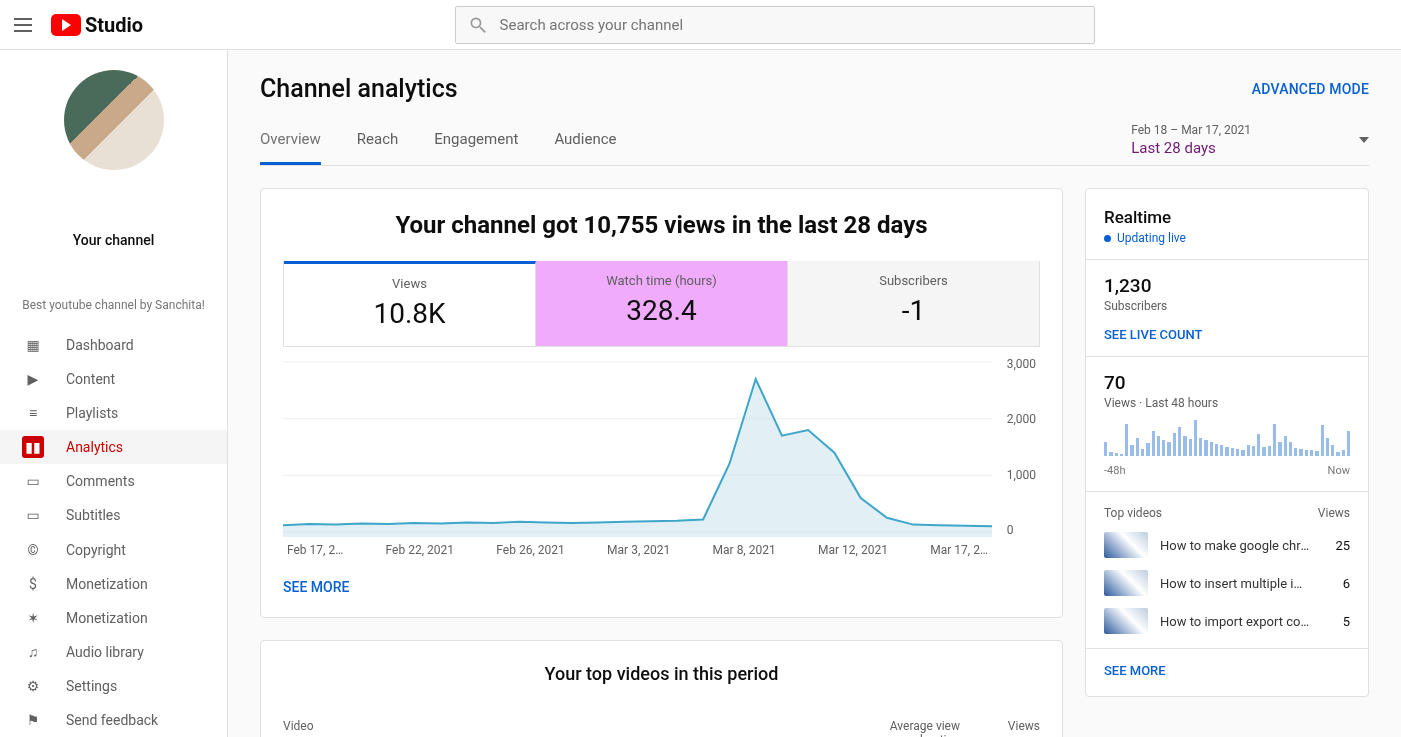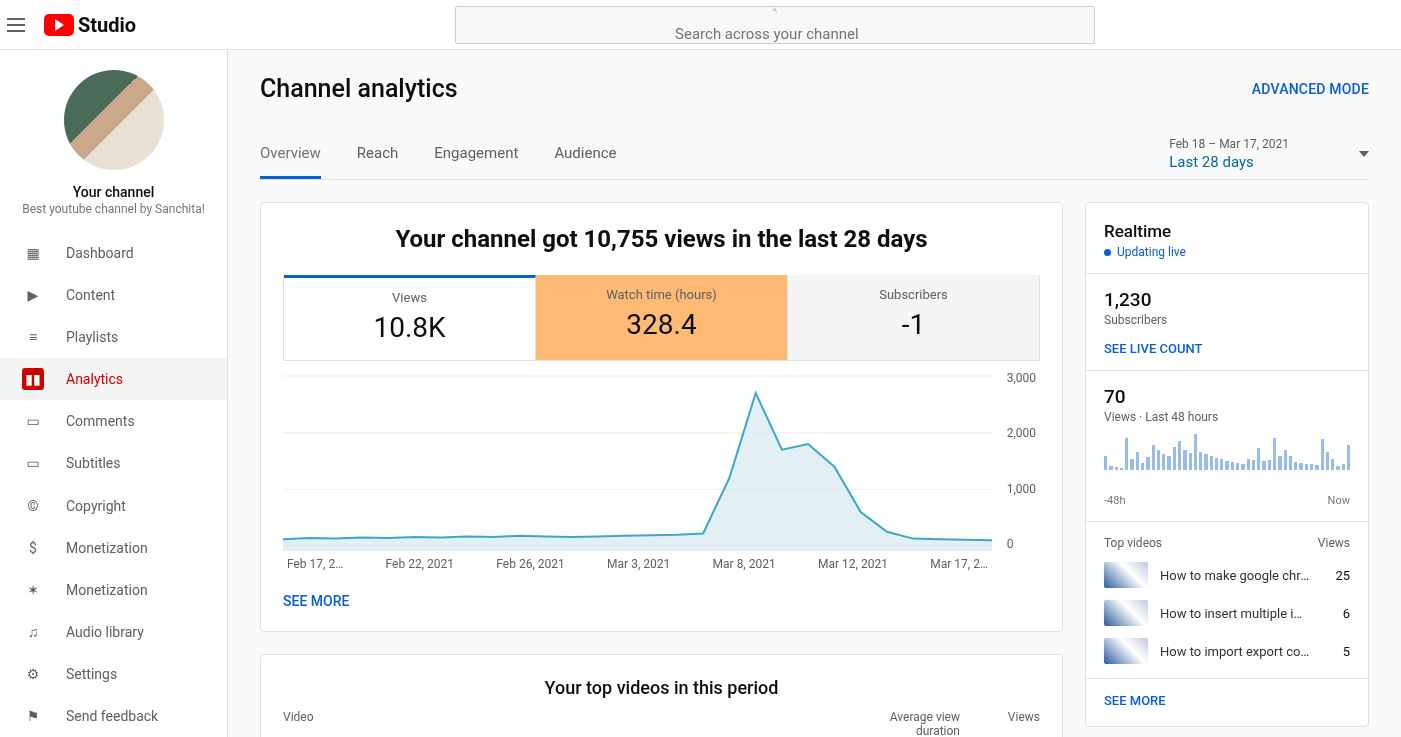--- a/index.html
+++ b/index.html
@@ -1,84 +1,84 @@
 <!DOCTYPE html>
 <html><head>
 <meta charset="utf-8">
 <style>
   * { box-sizing: border-box; margin: 0; padding: 0; font-family: Roboto, Arial, sans-serif; }
   body { background: #fff; color: #0d0d0d; overflow-x: hidden; }
-  .header { height: 50px; display: flex; align-items: center; padding: 0 4px; border-bottom: 1px solid #e0e0e0; gap: 16px; }
+  .header { height: 50px; display: flex; align-items: center; padding: 0 11px; border-bottom: 1px solid #e0e0e0; gap: 16px; }
   .menu-icon { width: 24px; height: 24px; display:flex; flex-direction:column; justify-content:center; gap:4px; cursor:pointer;}
   .menu-icon span{display:block;height:2px;background:#606060;width:18px;margin:0 auto;}
   .logo { display:flex; align-items:center; gap:4px; font-weight:700; font-size:20px;}
   .logo .play{width:30px;height:22px;background:#ff0000;border-radius:5px;position:relative;}
   .logo .play::after{content:"";position:absolute;left:11px;top:5px;border-left:9px solid #fff;border-top:6px solid transparent;border-bottom:6px solid transparent;}
   .search-wrap{flex:1;display:flex;justify-content:center;}
-  .search{width:640px;height:38px;border:1px solid #ccc;border-radius:2px;background:#f8f8f8;display:flex;align-items:center;padding:0 12px;gap:12px;color:#777;flex-direction:column;}
+  .search{width:640px;height:38px;border:1px solid #ccc;border-radius:2px;background:#f8f8f8;display:flex;align-items:center;padding:0 12px;gap:12px;color:#777;}
   .search svg{width:20px;height:20px;fill:#999;}
   .search input{border:none;background:transparent;flex:1;font-size:15px;outline:none;color:#333;}
   .layout{display:flex;height:calc(100vh - 50px);}
   .sidebar{width:228px;border-right:1px solid #e0e0e0;display:flex;flex-direction:column;overflow-y:auto;position:relative;}
   .sidebar::-webkit-scrollbar{width:6px;}
-  .ch-head{display:flex;flex-direction:column;align-items:center;padding:20px 10px 16px;}
+  .ch-head{display:flex;flex-direction:column;align-items:center;padding:20px 10px 16px;gap:48px;}
   .avatar{width:100px;height:100px;border-radius:50%;background:linear-gradient(135deg,#4a6b5a 40%,#c9a98a 40%,#c9a98a 55%,#e8e0d4 55%);}
   .ch-name{font-size:14px;font-weight:500;margin-top:14px;}
   .ch-sub{font-size:12px;color:#777;margin-top:2px;}
   .nav-item{display:flex;align-items:center;height:44px;padding:0 22px;gap:22px;color:#606060;font-size:14px;cursor:pointer;}
   .nav-item.active{color:#cc0000;background:#f5f5f5;}
   .nav-item.active .nicon{background:#cc0000;color:#fff;}
   .nicon{width:22px;height:22px;display:flex;align-items:center;justify-content:center;border-radius:3px;color:#606060;}
   .nav-sep{flex:1;}
   .arrow-anno{position:absolute;z-index:6;}
   .main{flex:1;overflow-y:auto;padding:24px 32px;background:#fafafa;position:relative;}
   .page-head{display:flex;justify-content:space-between;align-items:center;}
   .page-title{font-size:25px;font-weight:500;}
   .adv{color:#065fd4;font-weight:500;font-size:14px;letter-spacing:.2px;cursor:pointer;}
   .tabs-row{display:flex;justify-content:space-between;align-items:flex-end;margin-top:20px;border-bottom:1px solid #e0e0e0;}
   .tabs{display:flex;gap:36px;}
   .tab{padding:0 0 14px;font-size:15px;color:#606060;cursor:pointer;}
   .tab.active{color:#737373;font-weight:400;border-bottom:3px solid #065fd4;}
-  .date-picker{display:flex;align-items:center;gap:70px;padding-bottom:8px;cursor:pointer;margin-top:14px;}
+  .date-picker{display:flex;align-items:center;gap:108px;padding-bottom:8px;cursor:pointer;}
   .dp-lines{font-size:12px;color:#606060;}
-  .dp-lines .ln2{font-size:15px;color:#0369a1;margin-top:2px;}
+  .dp-lines .ln2{font-size:15px;color:#701a75;margin-top:2px;}
   .tri{width:0;height:0;border-left:5px solid transparent;border-right:5px solid transparent;border-top:6px solid #606060;}
   .content-row{display:flex;gap:22px;margin-top:22px;}
   .card{background:#fff;border:1px solid #e0e0e0;border-radius:4px;}
   .main-card{flex:1;padding:22px;}
   .headline{text-align:center;font-size:24px;font-weight:700;margin-bottom:22px;}
   .metrics{display:flex;border:1px solid #e0e0e0;}
   .metric{flex:1;text-align:center;padding:12px 0 16px;cursor:pointer;}
   .metric.active{border-top:3px solid #065fd4;}
   .metric:not(:last-child){border-right:1px solid #e0e0e0;}
   .metric .label{font-size:13px;color:#606060;}
   .metric .val{font-size:28px;margin-top:6px;font-weight:400;}
   .chart-area{position:relative;height:180px;margin-top:10px;}
   .chart-area svg{width:100%;height:100%;}
   .y-labels{position:absolute;right:-44px;top:0;height:100%;display:flex;flex-direction:column;justify-content:space-between;font-size:12px;color:#606060;}
   .x-labels{display:flex;justify-content:space-between;font-size:12px;color:#606060;margin-top:6px;padding:0 4px;}
   .see-more{color:#065fd4;font-weight:500;font-size:14px;margin-top:22px;cursor:pointer;}
   .top-videos-card{flex:1;padding:22px;margin-top:22px;}
-  .top-videos-title{text-align:center;font-size:18px;font-weight:500;margin-bottom:12px;}
+  .top-videos-title{text-align:center;font-size:18px;font-weight:500;margin-bottom:35px;}
   .tv-head{display:flex;font-size:12px;color:#606060;}
   .tv-head .c1{flex:1;}
   .tv-head .c2{width:120px;text-align:right;}
   .tv-head .c3{width:80px;text-align:right;}
   .right-col{width:284px;}
   .rt-card{padding:18px;}
   .rt-title{font-size:17px;font-weight:500;}
   .rt-sub{font-size:12px;color:#065fd4;display:flex;align-items:center;gap:6px;margin-top:4px;}
   .dot{width:7px;height:7px;background:#065fd4;border-radius:50%;}
   .rt-sep{height:1px;background:#e0e0e0;margin:14px -18px;}
   .big-num{font-size:19px;font-weight:500;}
   .small-lab{font-size:12px;color:#606060;margin-top:2px;}
   .link-blue{color:#065fd4;font-weight:500;font-size:13px;cursor:pointer;margin-top:14px;display:block;}
   .spark{height:36px;margin-top:10px;display:flex;align-items:flex-end;gap:2px;}
   .spark span{display:block;flex:1;background:#99bce8;}
-  .spark-labels{display:flex;justify-content:space-between;font-size:11px;color:#777;margin-top:24px;}
+  .spark-labels{display:flex;justify-content:space-between;font-size:11px;color:#777;margin-top:8px;}
   .tv-row{display:flex;justify-content:space-between;font-size:12px;color:#606060;margin-top:8px;}
   .vid-row{display:flex;align-items:center;gap:12px;margin-top:12px;font-size:13px;}
   .thumb{width:44px;height:26px;background:linear-gradient(45deg,#2a5a9c,#fff 60%,#bcd);border-radius:2px;}
   .vid-title{flex:1;color:#333;white-space:nowrap;overflow:hidden;text-overflow:ellipsis;}
   .vid-views{width:28px;text-align:right;}
 </style>
 </head>
 <body>
 
 <div class="header">
@@ -185,21 +185,21 @@
 
     <div class="content-row">
       <div style="flex:1;">
         <div class="card main-card">
           <div class="headline">Your channel got 10,755 views in the last 28 days</div>
           <div class="metrics" style="border-top:none;">
             <div class="metric active">
               <div class="label">Views</div>
               <div class="val">10.8K</div>
             </div>
-            <div class="metric" style="background:#fdba74;">
+            <div class="metric" style="background:#f0abfc;">
               <div class="label">Watch time (hours)</div>
               <div class="val">328.4</div>
             </div>
             <div class="metric" style="background:#f5f5f5;">
               <div class="label">Subscribers</div>
               <div class="val">-1</div>
             </div>
           </div>
 
           <div style="position:relative;padding-right:48px;">

